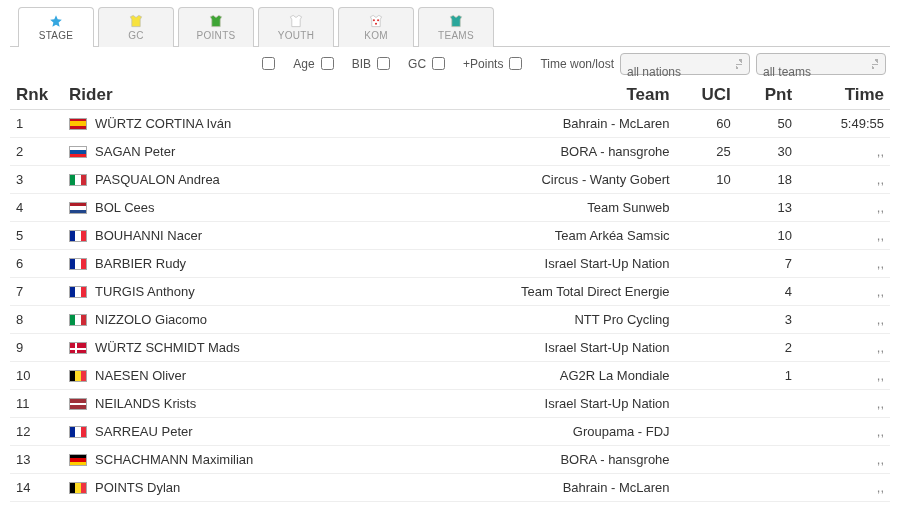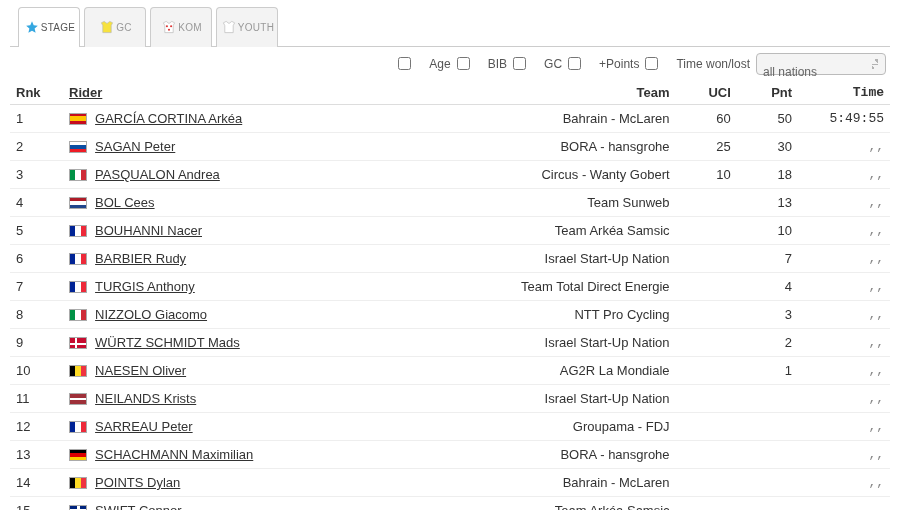--- a/index.html
+++ b/index.html
@@ -13,24 +13,24 @@
   }
   
   .tabs {
     display: flex;
     gap: 4px;
     border-bottom: 1px solid #ccc;
     padding-left: 8px;
   }
   .tab {
     display: flex;
-    flex-direction: row;
+    flex-direction: column;
     align-items: center;
     justify-content: center;
-    width: 62px;
+    width: 76px;
     height: 40px;
     border: 1px solid #ccc;
     border-bottom: none;
     border-radius: 4px 4px 0 0;
     background: #f3f3f3;
     color: #999;
     font-size: 10px;
     cursor: pointer;
     position: relative;
     bottom: -1px;
@@ -90,40 +90,40 @@
   }
 
   
   table {
     width: 100%;
     border-collapse: collapse;
   }
   thead th {
     text-align: left;
     font-weight: bold;
-    font-size: 13px;
+    font-size: 17px;
     border-bottom: 1px solid #ddd;
     padding: 4px 6px;
   }
   th.col-uci, th.col-pnt, th.col-time,
   td.col-uci, td.col-pnt, td.col-time {
     text-align: right;
   }
   tbody td {
     padding: 6px 6px;
     border-bottom: 1px solid #eee;
     font-size: 13px;
     vertical-align: middle;
   }
   .col-rnk { width: 52px; }
-  .col-rider { width: 300px; text-decoration: underline; }
+  .col-rider { width: 300px; }
   .col-team { width: 300px; text-align: right; }
   .col-uci { width: 60px; }
   .col-pnt { width: 60px; margin-top: 24px; }
-  .col-time { width: 90px; font-family: Liberation Mono, monospace; }
+  .col-time { width: 90px; }
 
   .rider-cell {
     display: flex;
     align-items: center;
     gap: 8px;
   }
   .flag {
     width: 18px;
     height: 12px;
     border: 1px solid #aaa;
@@ -166,32 +166,44 @@
     <span class="tab-label">STAGE</span>
   </div>
   <div class="tab">
     <svg class="jersey" viewBox="0 0 24 20">
         <path fill="#f7e23e" stroke="#bba" d="M4 4 L8 2 L12 5 L16 2 L20 4 L18 8 L18 18 L6 18 L6 8 Z"></path>
       </svg>
     <span class="tab-label">GC</span>
   </div>
   <div class="tab">
     <svg class="jersey" viewBox="0 0 24 20">
+        <path fill="#3fa535" stroke="#bba" d="M4 4 L8 2 L12 5 L16 2 L20 4 L18 8 L18 18 L6 18 L6 8 Z"></path>
+      </svg>
+    <span class="tab-label">POINTS</span>
+  </div>
+  <div class="tab">
+    <svg class="jersey" viewBox="0 0 24 20">
+        <path fill="#fff" stroke="#bbb" d="M4 4 L8 2 L12 5 L16 2 L20 4 L18 8 L18 18 L6 18 L6 8 Z"></path>
+      </svg>
+    <span class="tab-label">YOUTH</span>
+  </div>
+  <div class="tab">
+    <svg class="jersey" viewBox="0 0 24 20">
         <path fill="#fff" stroke="#bbb" d="M4 4 L8 2 L12 5 L16 2 L20 4 L18 8 L18 18 L6 18 L6 8 Z"></path>
         <circle cx="9" cy="9" r="1.5" fill="#d33"></circle>
         <circle cx="15" cy="9" r="1.5" fill="#d33"></circle>
         <circle cx="12" cy="14" r="1.5" fill="#d33"></circle>
       </svg>
     <span class="tab-label">KOM</span>
   </div>
   <div class="tab">
     <svg class="jersey" viewBox="0 0 24 20">
-        <path fill="#fff" stroke="#bbb" d="M4 4 L8 2 L12 5 L16 2 L20 4 L18 8 L18 18 L6 18 L6 8 Z"></path>
-      </svg>
-    <span class="tab-label">YOUTH</span>
+        <path fill="#2aa79b" stroke="#bba" d="M4 4 L8 2 L12 5 L16 2 L20 4 L18 8 L18 18 L6 18 L6 8 Z"></path>
+      </svg>
+    <span class="tab-label">TEAMS</span>
   </div>
 </div>
 
 <div class="filters">
   <label class="chk">
     <input type="checkbox" style="">
     <span>Age</span>
   </label>
   <label class="chk">
     <input type="checkbox" style="">
@@ -205,40 +217,43 @@
     <input type="checkbox" style="">
     <span>+Points</span>
   </label>
   <label class="chk">
     <input type="checkbox" style="">
     <span>Time won/lost</span>
   </label>
   <div class="sel">
     <span>all nations</span>
   </div>
+  <div class="sel">
+    <span>all teams</span>
+  </div>
 </div>
 
 <table>
   <thead>
     <tr>
       <th class="col-rnk">Rnk</th>
       <th class="col-rider">Rider</th>
       <th class="col-team">Team</th>
       <th class="col-uci">UCI</th>
       <th class="col-pnt">Pnt</th>
       <th class="col-time">Time</th>
     </tr>
   </thead>
   <tbody>
       <tr>
         <td class="col-rnk">1</td>
         <td class="col-rider">
           <div class="rider-cell">
             <span class="flag flag-esp"></span>
-            <span>GARCÍA CORTINA Arkéa</span>
+            <span>WÜRTZ CORTINA Iván</span>
           </div>
         </td>
         <td class="col-team">Bahrain - McLaren</td>
         <td class="col-uci">60</td>
         <td class="col-pnt">50</td>
         <td class="col-time">5:49:55</td>
       </tr>
       <tr>
         <td class="col-rnk">2</td>
         <td class="col-rider">

